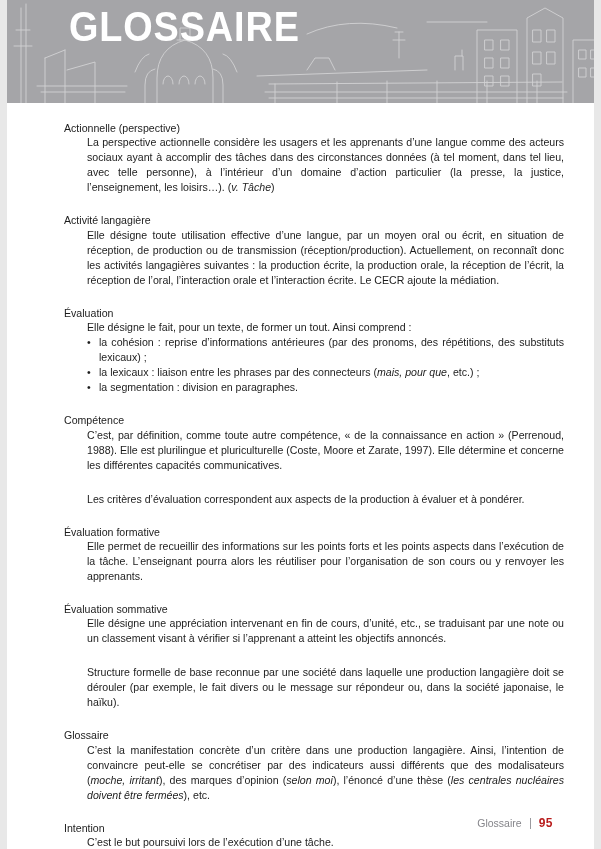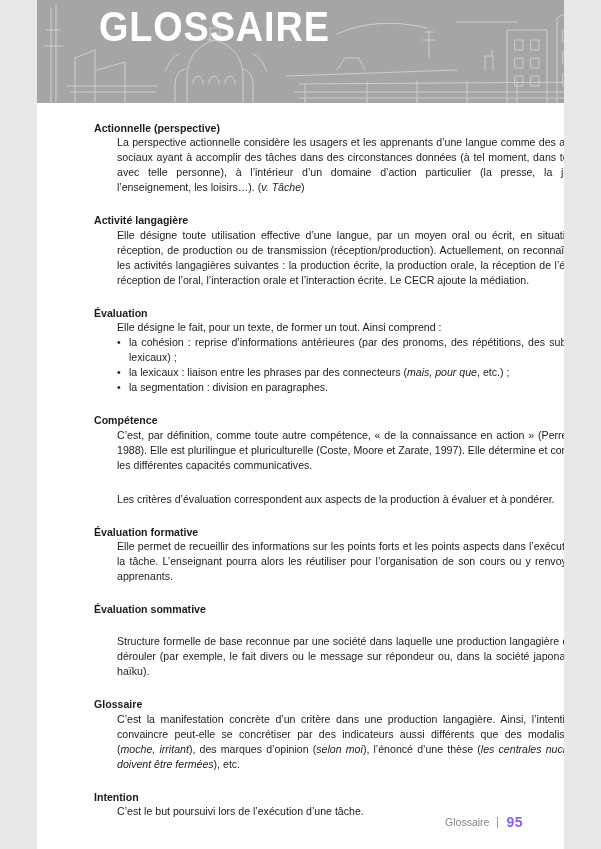--- a/index.html
+++ b/index.html
@@ -1,44 +1,44 @@
 <!DOCTYPE html>
 <html><head>
 <meta charset="utf-8">
 <style>
   html,body{margin:0;padding:0;background:#e8e8e8;}
   .page{
-    position:relative;width:527px;height:849px;background:#ffffff;
+    position:relative;width:587px;height:849px;background:#ffffff;
     font-family:"Liberation Sans",sans-serif;overflow:hidden;margin:0 auto;
     color:#1c1c1c;
   }
   
   .banner{position:absolute;top:0;left:0;width:601px;height:103px;overflow:hidden;}
   .banner svg{position:absolute;top:0;left:0;display:block;}
   .title{
     position:absolute;top:4px;left:62px;margin:0;color:#ffffff;
     font-size:43px;font-weight:700;letter-spacing:1px;white-space:nowrap;
     transform:scaleX(.88);transform-origin:0 0;line-height:1.05;
   }
   
   .content{position:absolute;top:122px;left:57px;width:500px;}
   .entry{margin-bottom:19px;}
-  .term{font-weight:700;font-size:10.6px;line-height:12.4px;margin-bottom:1px;}
+  .term{font-weight:400;font-size:10.6px;line-height:12.4px;margin-bottom:1px;}
   .def{margin-left:23px;font-size:10.6px;line-height:15px;text-align:justify;}
   .para{margin:0;}
   .bullet{display:flex;}
   .bm{flex:0 0 12px;}
   .bt{flex:1;text-align:justify;}
   
   .pagefoot{
     position:absolute;right:41px;bottom:19px;display:flex;align-items:center;
     font-size:10.5px;color:#85858a;
   }
   .sep{width:1px;height:11px;background:#9a9a9e;margin:0 8px;}
-  .pagenum{font-weight:700;font-size:14px;color:#8b5cf6;letter-spacing:.5px;}
+  .pagenum{font-weight:700;font-size:12px;color:#b91c1c;letter-spacing:.5px;}
 </style>
 </head>
 <body>
 
 <div class="page">
 
   <header class="banner" style="background: rgb(165, 165, 168);">
     <svg width="601" height="103" viewBox="0 0 601 103" aria-hidden="true">
       <g stroke="#ffffff" stroke-width="0.9" fill="none" opacity="0.5" stroke-linecap="round">
         <path d="M14 8 V103 M19 4 V103 M9 30 h14 M7 46 h18"></path>
@@ -106,20 +106,23 @@
         </div>
       </div>
       <div class="entry">
         <div class="term">Évaluation formative</div>
         <div class="def">
           <div class="para"><span>Elle permet de recueillir des informations sur les points forts et les points aspects dans l’exécution de la tâche. L’enseignant pourra alors les réutiliser pour l’organisation de son cours ou y renvoyer les apprenants.</span></div>
         </div>
       </div>
       <div class="entry">
         <div class="term">Évaluation sommative</div>
+        <div class="def">
+          <div class="para"><span>Elle désigne une appréciation intervenant en fin de cours, d’unité, etc., se traduisant par une note ou un classement visant à vérifier si l’apprenant a atteint les objectifs annoncés.</span></div>
+        </div>
       </div>
       <div class="entry">
         <div class="def">
           <div class="para"><span>Structure formelle de base reconnue par une société dans laquelle une production langagière doit se dérouler (par exemple, le fait divers ou le message sur répondeur ou, dans la société japonaise, le haïku).</span></div>
         </div>
       </div>
       <div class="entry">
         <div class="term">Glossaire</div>
         <div class="def">
           <div class="para"><span>C’est la manifestation concrète d’un critère dans une production langagière. Ainsi, l’intention de convaincre peut-elle se concrétiser par des indicateurs aussi différents que des modalisateurs (</span><i>moche, irritant</i><span>), des marques d’opinion (</span><i>selon moi</i><span>), l’énoncé d’une thèse (</span><i>les centrales nucléaires doivent être fermées</i><span>), etc.</span></div>

